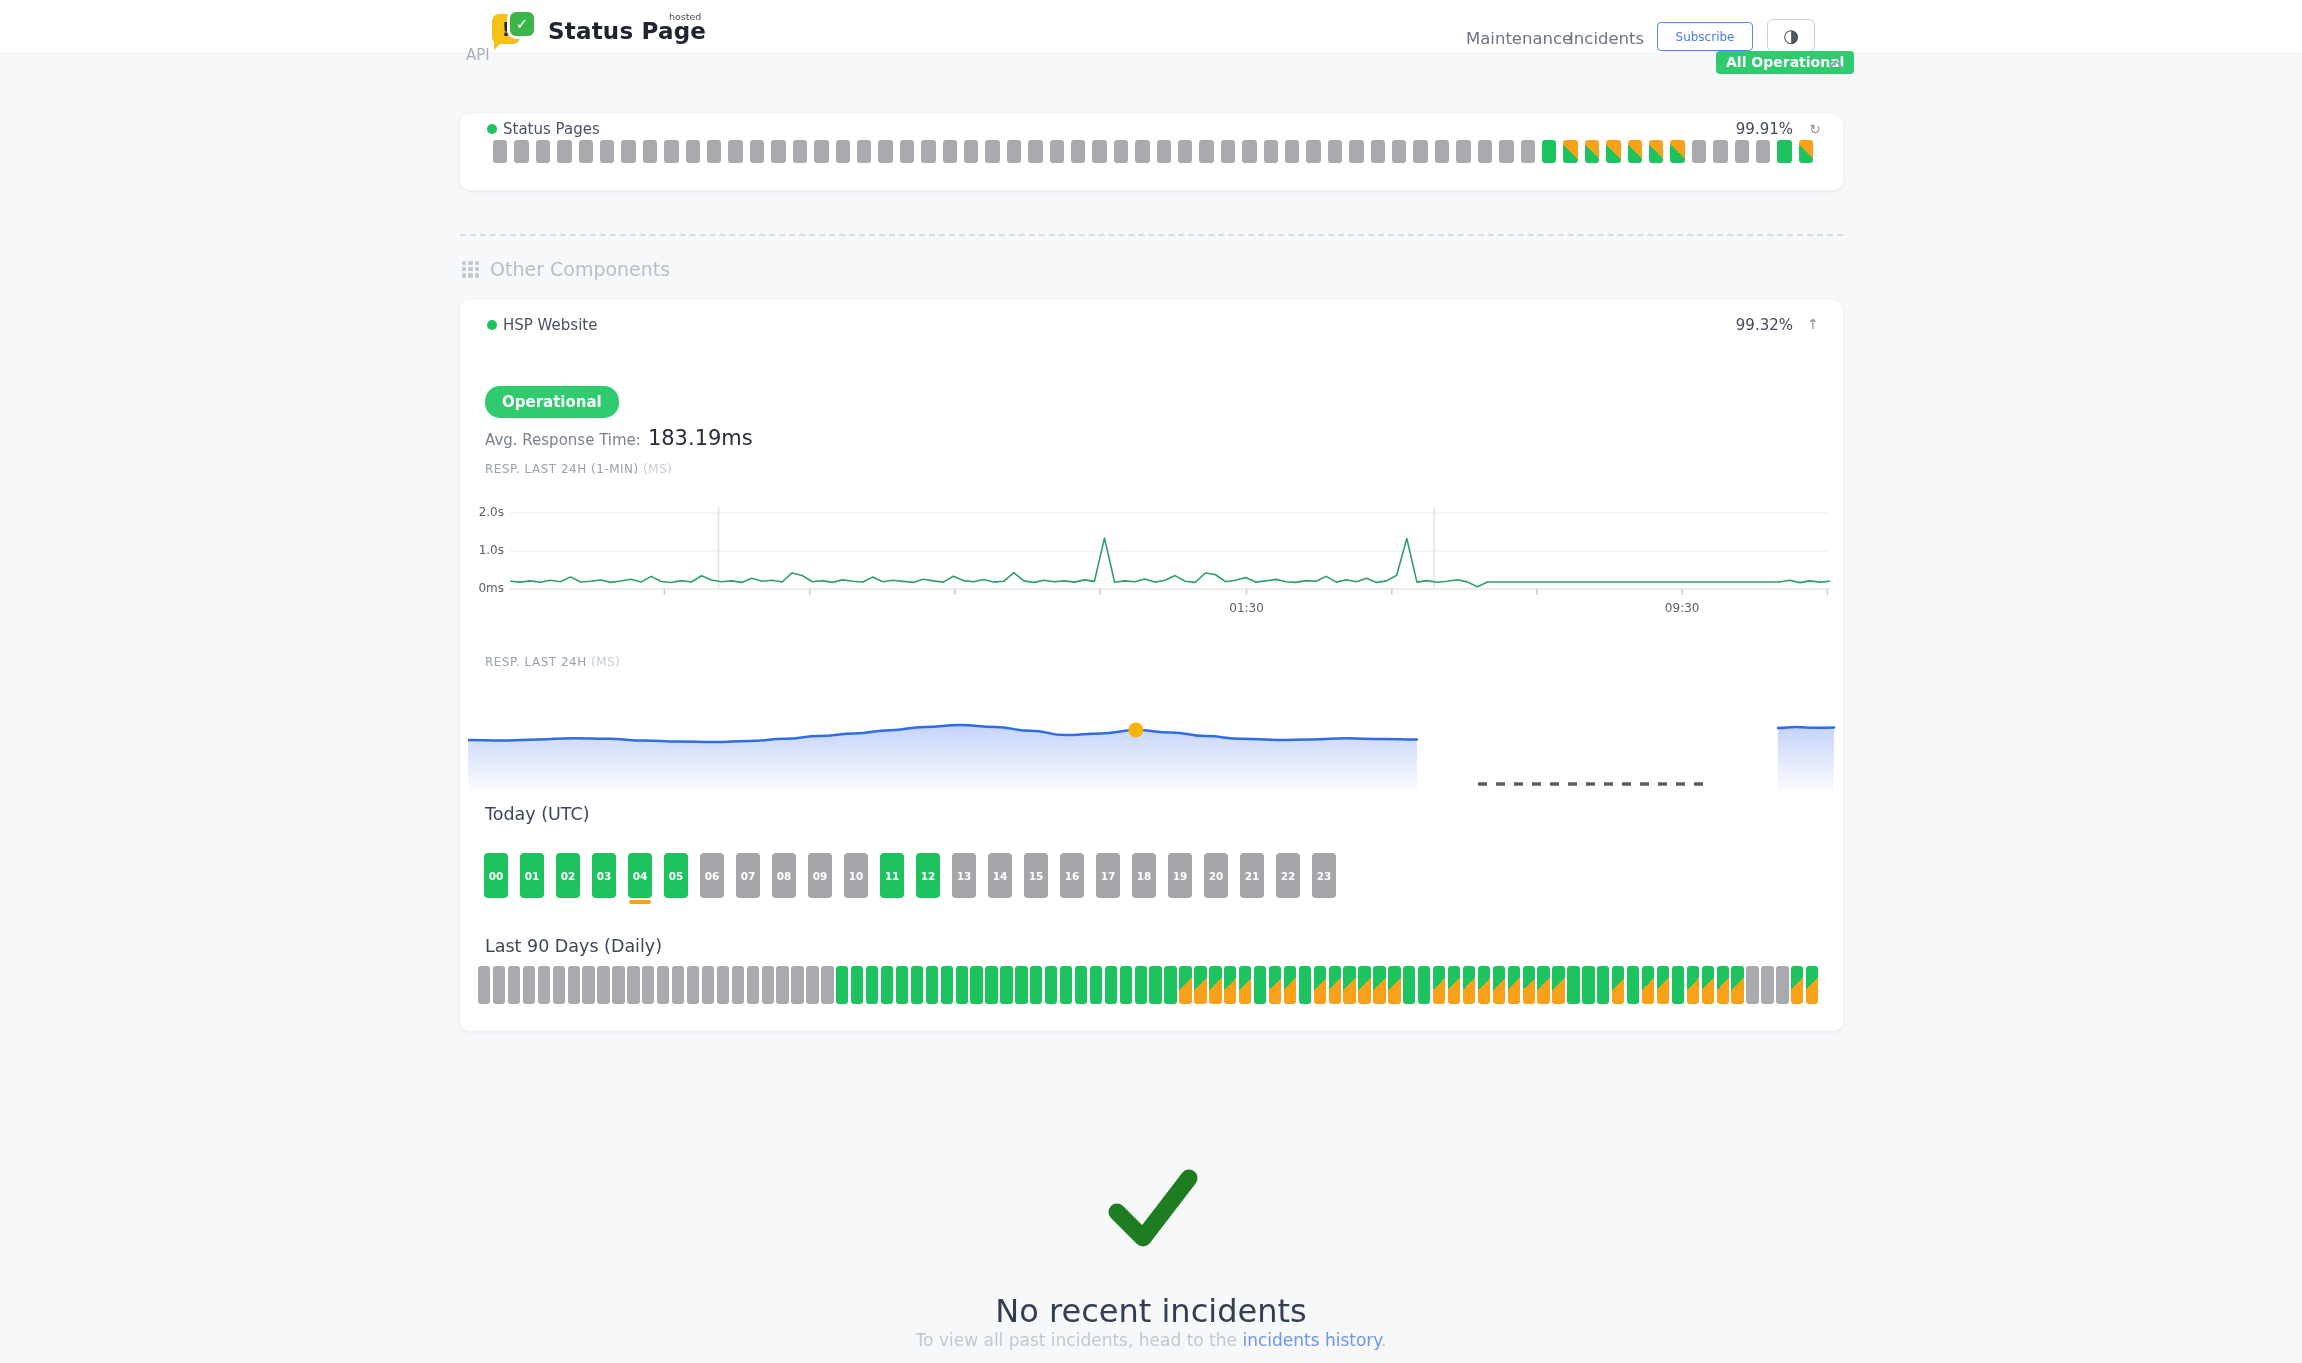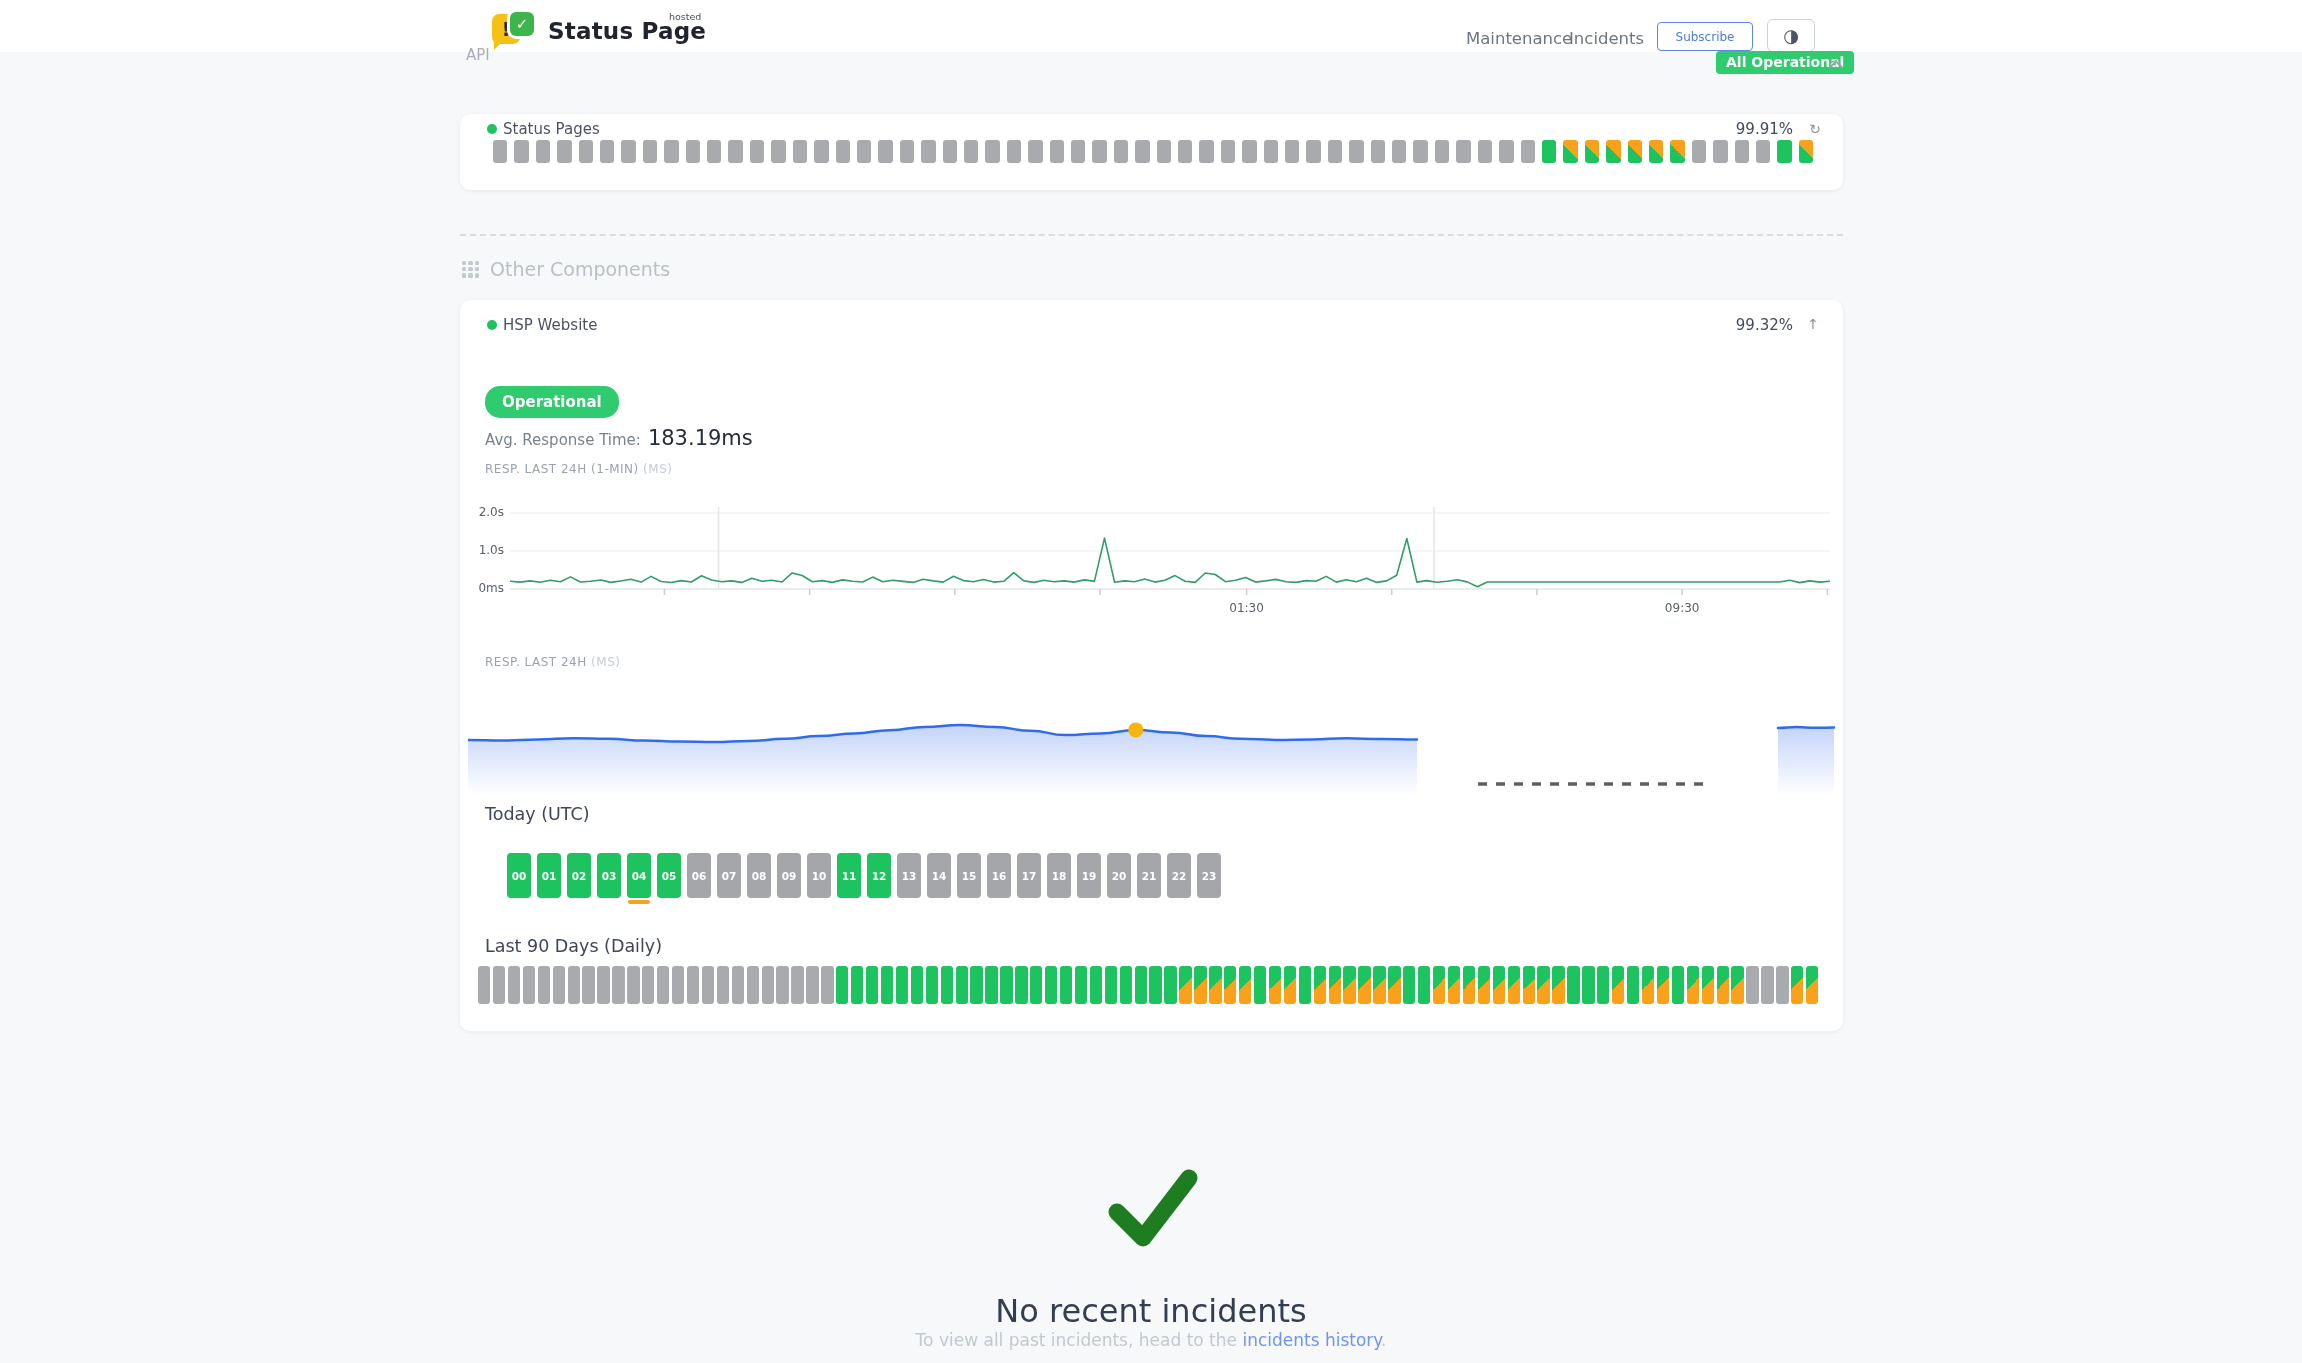--- a/index.html
+++ b/index.html
@@ -70,21 +70,21 @@
   .chart1 svg { position:absolute; left:0; top:0; }
   .ylab { position:absolute; left:-48px; width:42px; text-align:right; font-size:12px; color:#596069; }
   .yl-0 { top:8px; } .yl-1 { top:46px; } .yl-2 { top:84px; }
   .xlab { position:absolute; top:104px; transform:translateX(-50%); font-size:12px; color:#596069; }
 
   .chart2 { position:absolute; left:8px; top:395px; width:1368px; height:105px; }
 
   .sub-title { position:absolute; left:25px; font-size:17.5px; font-weight:500; color:#3d4758; }
   .t-today { top:504px; } .t-daily { top:636px; }
 
-  .hours-row { position:absolute; left:24px; top:553px; display:flex; gap:6px;margin-left:23px; }
+  .hours-row { position:absolute; left:24px; top:553px; display:flex; gap:12px; }
   .hour { position:relative; flex:0 0 24px; height:45px; border-radius:4px; display:flex; align-items:center;
           justify-content:center; color:#fff; font-size:10.5px; font-weight:600; cursor:pointer; }
   .hour.green { background:#1dc35f; }
   .hour.gray  { background:#a4a6aa; }
   .hmark { position:absolute; left:1px; right:1px; bottom:-6px; height:4px; background:#f9a11b; border-radius:2px; }
 
   .daily-row { position:absolute; left:18px; right:25px; top:666px; height:38px; display:flex; gap:2.6px; }
   .dbar { flex:1; border-radius:3px; }
   .dbar.gray  { background:#a8aaad; }
   .dbar.green { background:#1dc35f; }

